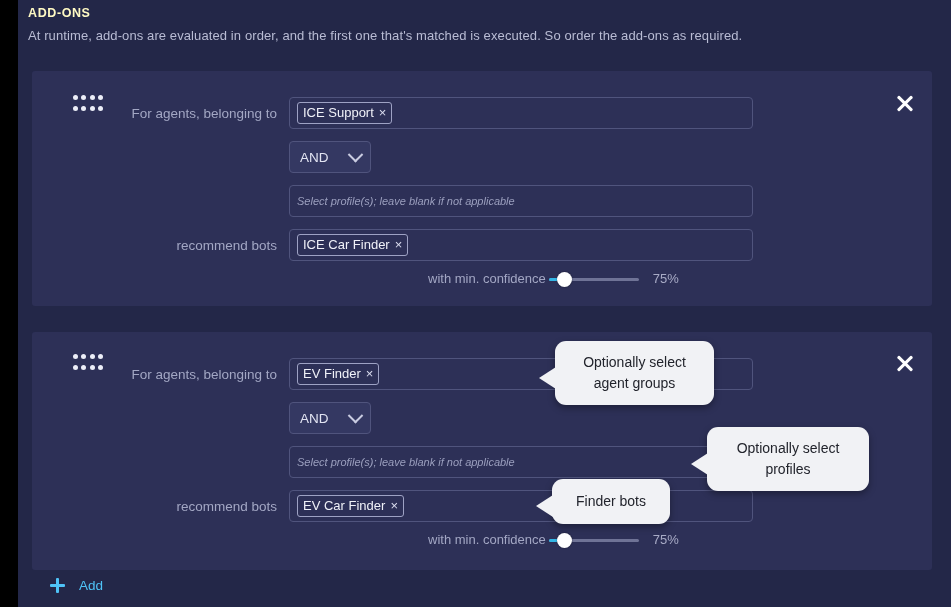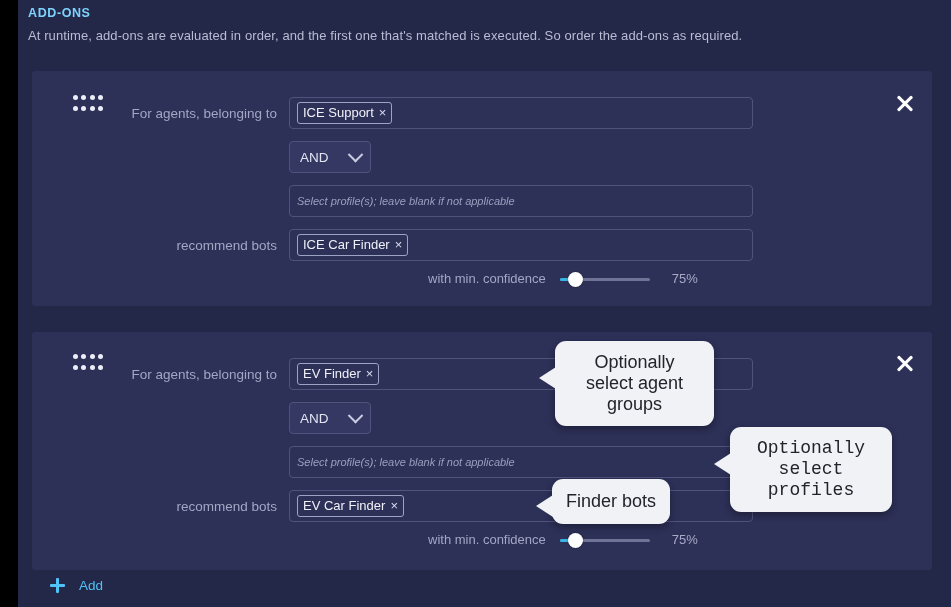--- a/index.html
+++ b/index.html
@@ -16,21 +16,21 @@
   .panel{
     position:absolute;left:18px;top:0;width:933px;height:607px;
     background:#242murk;
     background:#242a4d;
     background:#232748;
     box-sizing:border-box;
   }
   
   .hdr{position:absolute;left:10px;top:6px;width:900px;}
   .hdr-title{
-    color:#7dd3fc;font-size:12.5px;font-weight:bold;letter-spacing:.6px;
+    color:#fef9c3;font-size:12.5px;font-weight:bold;letter-spacing:.6px;
     margin:0 0 8px 0;
   }
   .hdr-sub{
     color:#b9bcd4;font-size:13px;margin:0;letter-spacing:.1px;
   }
   
   .card{
     position:absolute;left:14px;width:900px;
     background:#2d3057;border-radius:3px;
   }
@@ -87,43 +87,43 @@
     box-sizing:border-box;
     width:82px;height:32px;border:1px solid #50547d;border-radius:4px;
     background:#343862;
     display:flex;align-items:center;justify-content:space-between;
     padding:0 9px 0 10px;color:#e2e4f2;font-size:13.5px;cursor:pointer;
   }
   .chev{width:9px;height:9px;border-right:2px solid #c9cce1;border-bottom:2px solid #c9cce1;
         transform:rotate(45deg) translate(-2px,-2px);}
 
   .conf{position:absolute;display:flex;align-items:center;}
-  .conf-label{color:#a3a7c4;font-size:13px;margin-right:14px;}
+  .conf-label{color:#a3a7c4;font-size:13px;margin-right:3px;}
   .slider{position:relative;width:90px;height:14px;display:flex;align-items:center;cursor:pointer;}
   .track{position:absolute;left:0;top:6px;width:90px;height:3px;background:#6f7396;border-radius:2px;}
   .track-fill{position:absolute;left:0;top:6px;width:9px;height:3px;background:#33b5e5;border-radius:2px;}
   .thumb{position:absolute;left:8px;top:0;width:15px;height:15px;border-radius:50%;
          background:#ffffff;box-shadow:0 0 2px rgba(0,0,0,.45);}
-  .conf-val{color:#a8abc6;font-size:13px;margin-left:22px;}
+  .conf-val{color:#a8abc6;font-size:13px;margin-left:14px;}
 
   
   .add-link{
     position:absolute;left:32px;top:578px;
     display:flex;align-items:center;gap:14px;
     color:#4fc3f7;font-size:13.5px;cursor:pointer;
   }
   .plus{position:relative;width:15px;height:15px;}
   .plus:before,.plus:after{content:"";position:absolute;background:#4fc3f7;border-radius:1px;}
   .plus:before{left:0;top:6px;width:15px;height:3px;}
   .plus:after{left:6px;top:0;width:3px;height:15px;}
 
   
   .callout{
     position:absolute;background:#f1f2f5;border-radius:11px;
-    color:#22242c;font-size:18px;line-height:21px;text-align:center;
+    color:#22242c;font-size:14px;line-height:21px;text-align:center;
     padding:11px 14px;box-sizing:border-box;
     box-shadow:0 3px 7px rgba(0,0,0,.35);
   }
   .callout .tail{position:absolute;width:0;height:0;}
   .tail-left{
     left:-16px;top:26px;
     border-top:11px solid transparent;border-bottom:11px solid transparent;
     border-right:17px solid #f1f2f5;
   }
   .tail-top{
@@ -262,21 +262,21 @@
       <span>Add</span>
     </div>
 
   </div>
 
   <div class="callout" style="left:555px;top:341px;width:159px;">
     <span class="tail tail-left"></span>
     <span>Optionally select agent groups</span>
   </div>
 
-  <div class="callout" style="left:730px;top:427px;width:162px;font-family:Liberation Mono, monospace;">
+  <div class="callout" style="left:707px;top:427px;width:162px;">
     <span class="tail tail-left"></span>
     <span>Optionally select profiles</span>
   </div>
 
   <div class="callout" style="left:552px;top:479px;width:118px;padding:12px 10px;">
     <span class="tail tail-left" style="top:16px;"></span>
     <span>Finder bots</span>
   </div>
 
 

